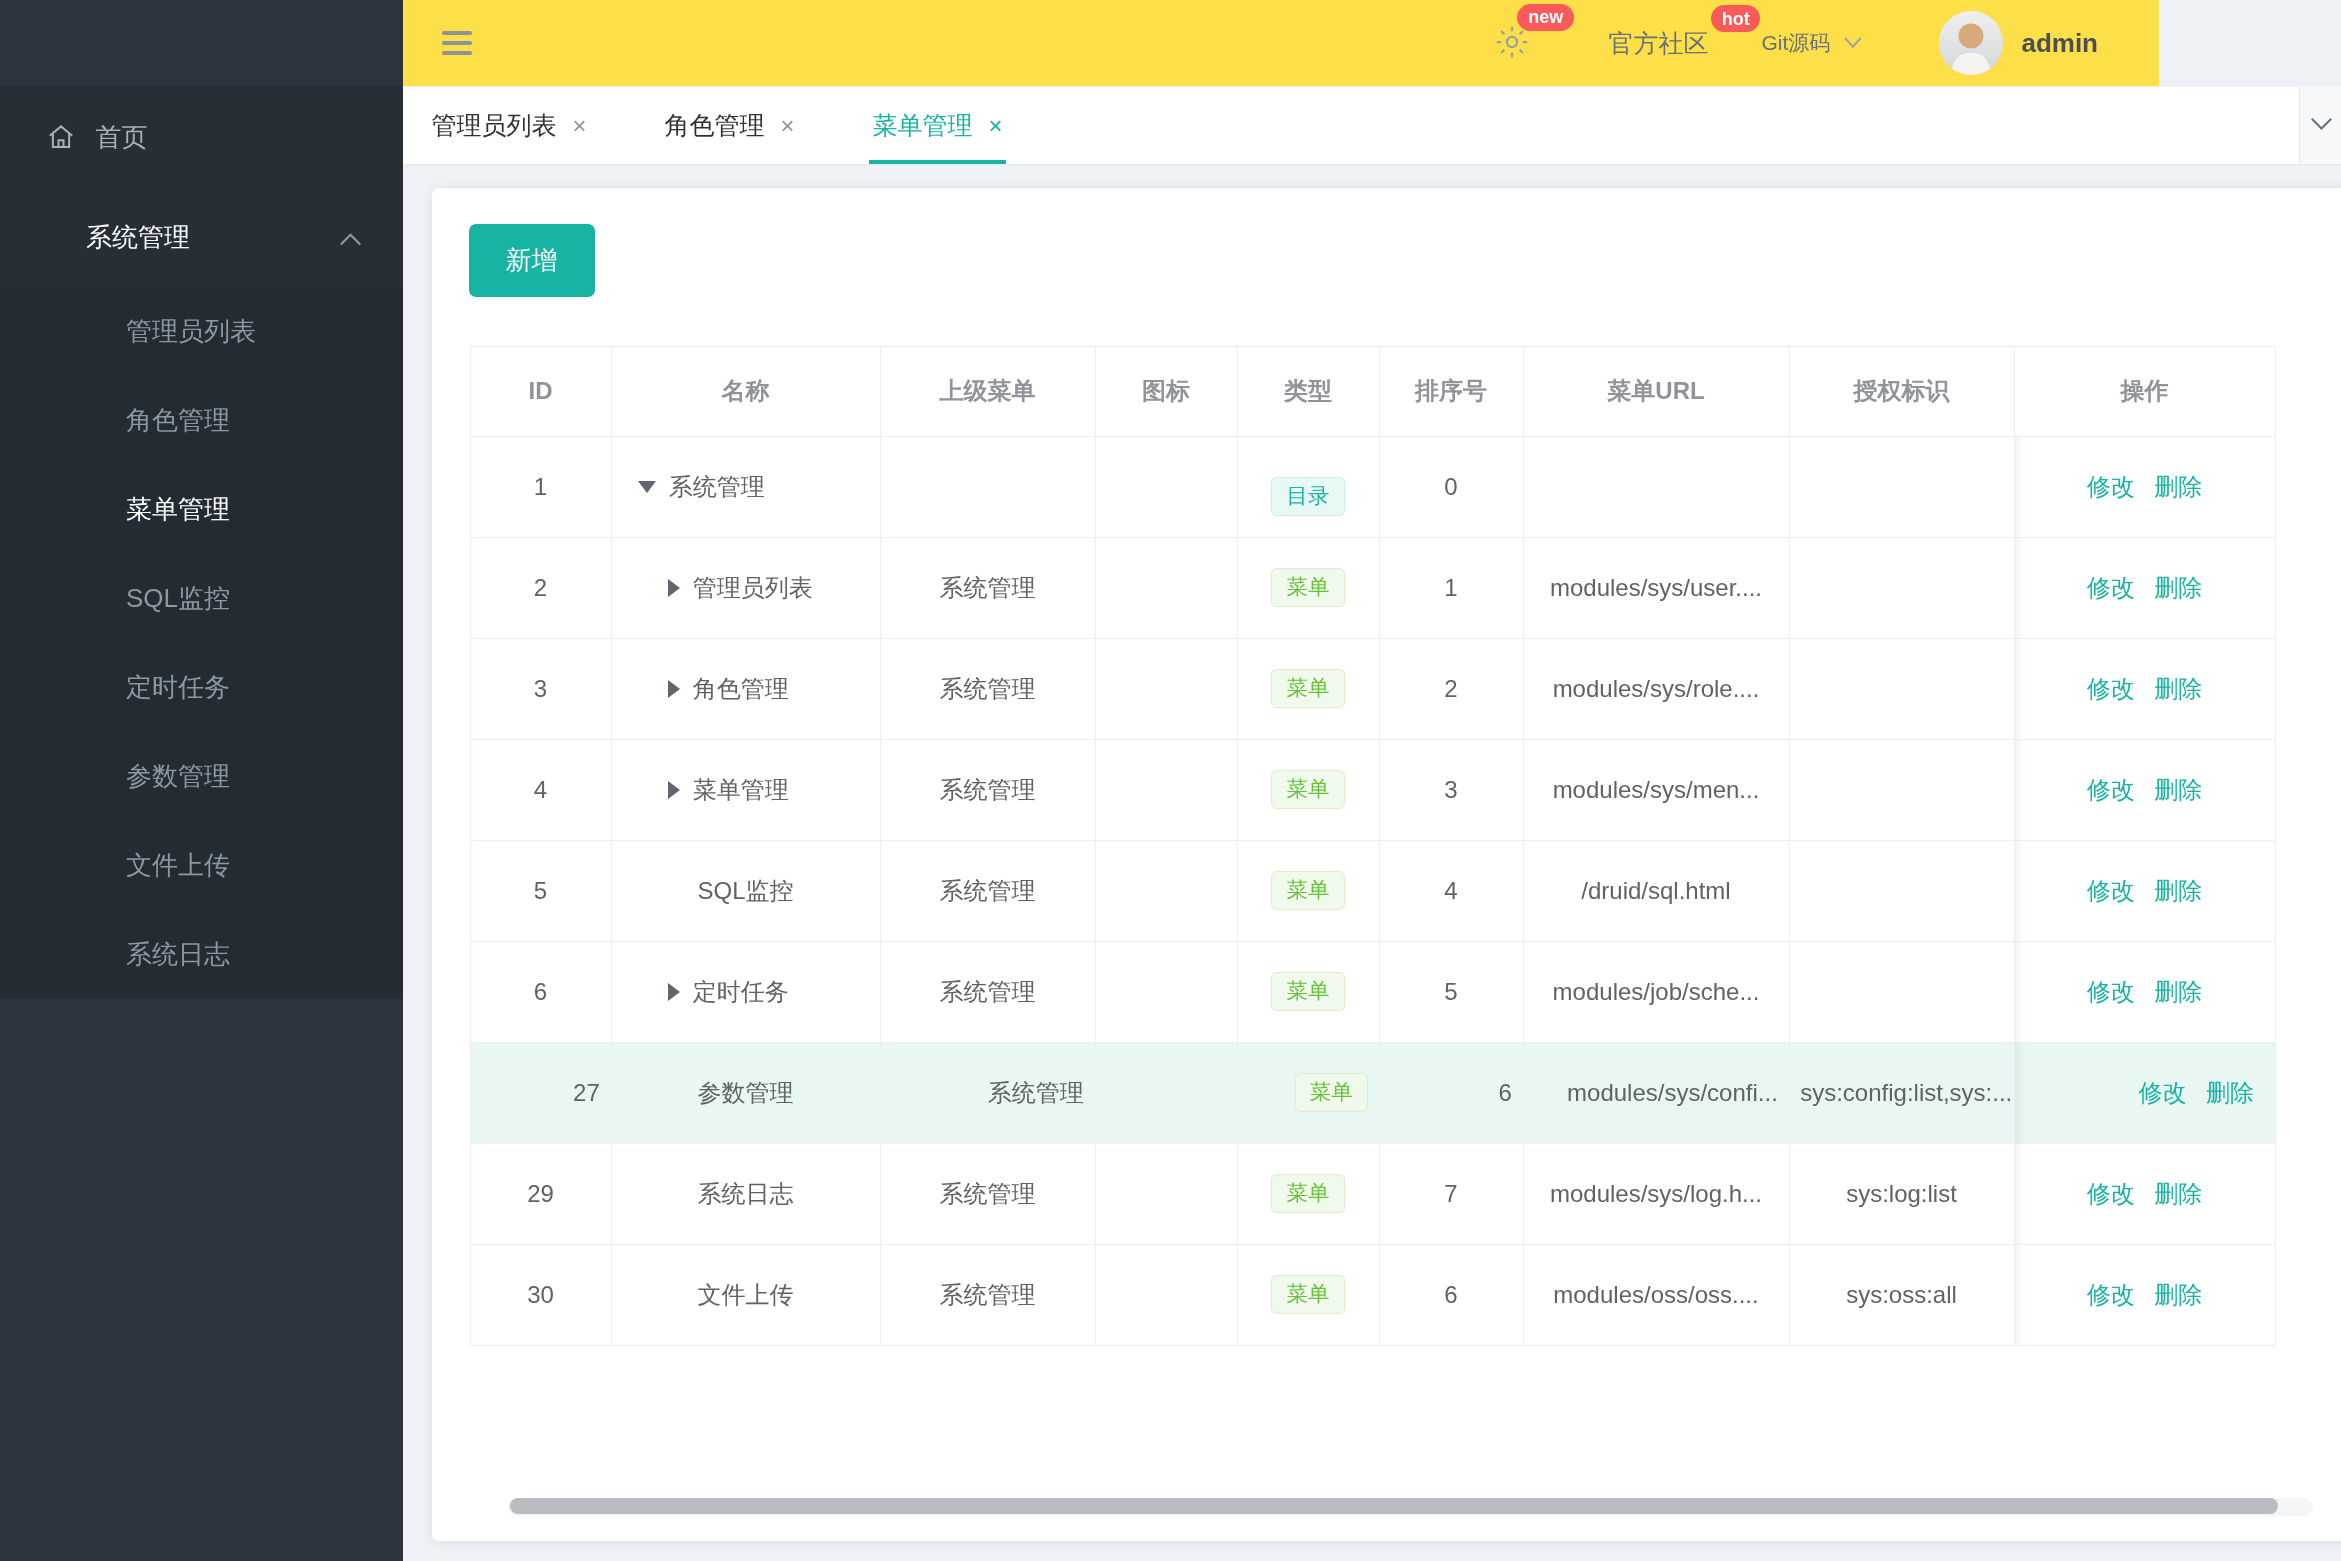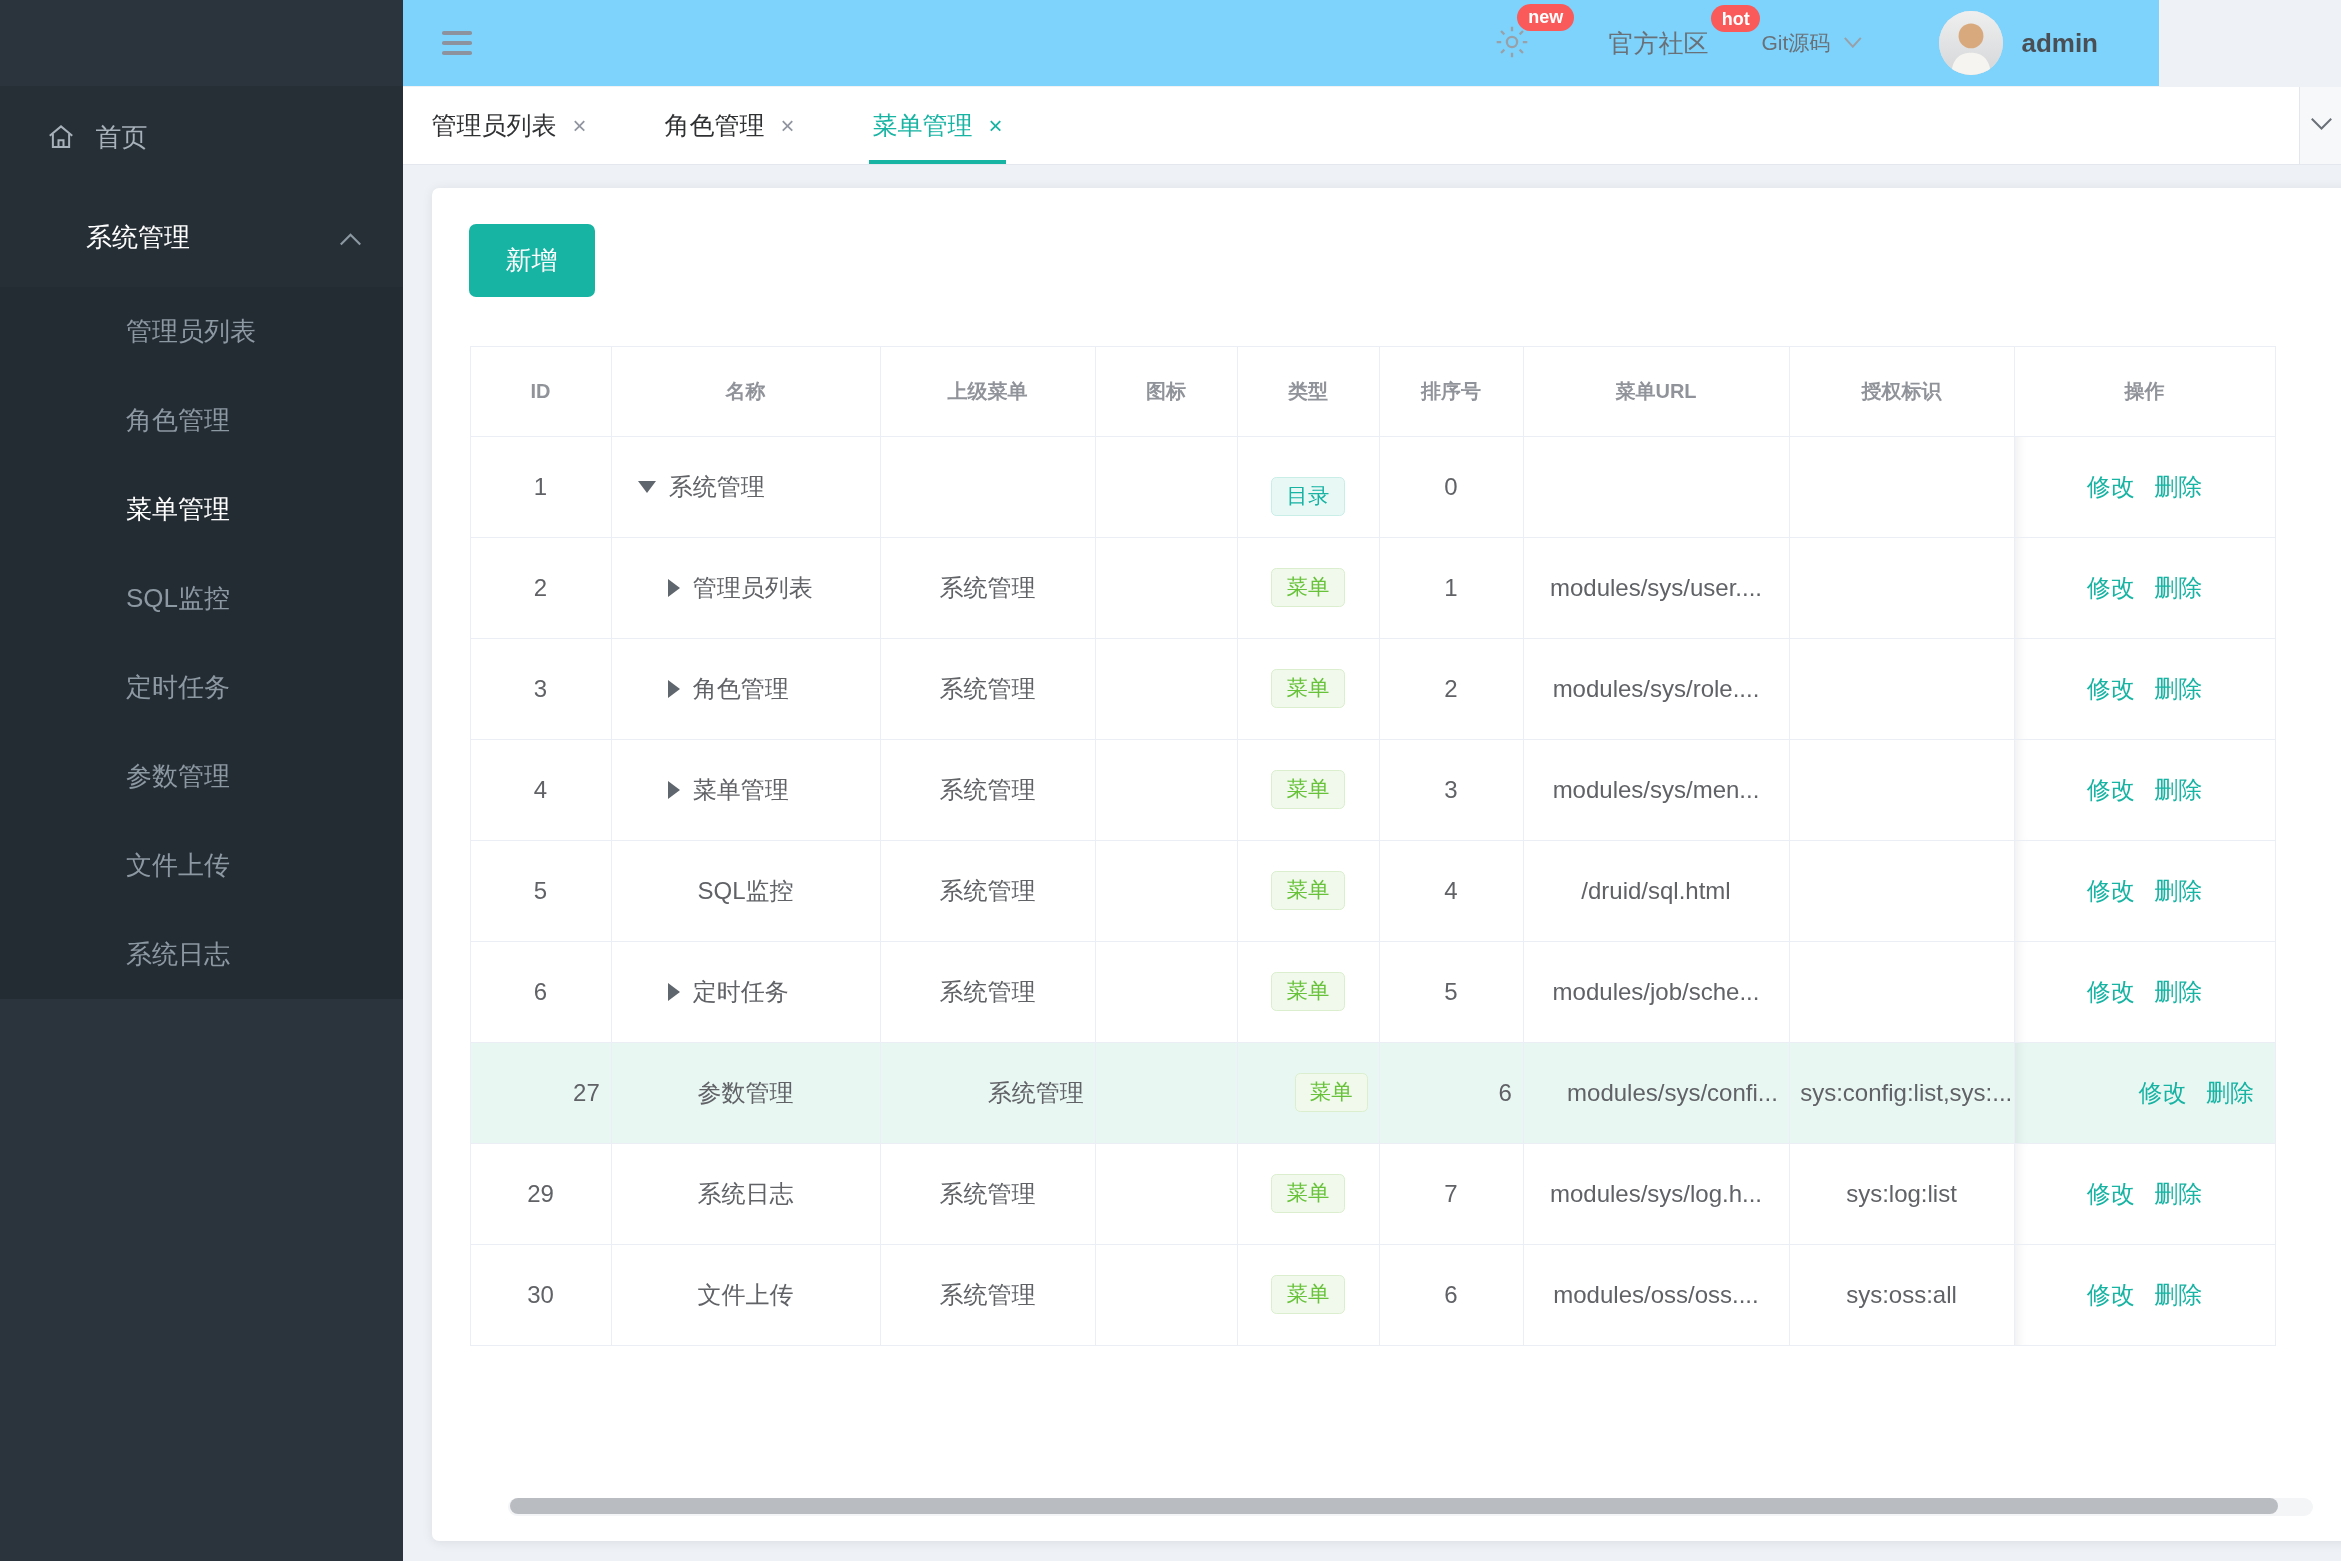--- a/index.html
+++ b/index.html
@@ -16,21 +16,21 @@
   .home-item{height:102px;display:flex;align-items:center;padding-left:46px;gap:19.6px;
         color:#A7B1B9;font-size:26px;background:#262E36;cursor:pointer;}
   .home-icon svg{display:block;}
   .group-title{height:99px;display:flex;align-items:center;justify-content:space-between;
         padding:0 41px 0 86px;color:#FFFFFF;font-size:26px;background:#262E36;cursor:pointer;}
   .children{background:#232B33;}
   .child{height:89px;display:flex;align-items:center;padding-left:126px;
         color:#8C98A2;font-size:26px;cursor:pointer;}
   .child.active{color:#FFFFFF;}
   
-  .topbar{position:absolute;left:403px;top:0;width:1756px;height:86px;background:#7dd3fc;
+  .topbar{position:absolute;left:403px;top:0;width:1756px;height:86px;background:#fde047;
         border-bottom:0.9px solid #F0F2F4;display:flex;align-items:center;}
   .hamburger{margin-left:39px;display:flex;flex-direction:column;gap:6.2px;cursor:pointer;}
   .hamburger span{display:block;width:30px;height:3.6px;background:#8D939E;border-radius:1.8px;}
   .topbar-right{margin-left:auto;display:flex;align-items:center;margin-right:61px;}
   .icon-wrap{position:relative;display:flex;align-items:center;cursor:pointer;}
   .pill{position:absolute;background:#FA5A5A;color:#fff;font-size:18px;line-height:1;
         padding:4.5px 10.7px;border-radius:13.4px;font-weight:bold;}
   .gear-wrap .pill{top:-19.6px;left:23px;}
   .community-wrap{position:relative;margin-left:78px;color:#6A7077;font-size:25px;cursor:pointer;}
   .community-wrap .pill{top:-21.4px;right:-52px;}
@@ -55,21 +55,21 @@
   
   .content{position:absolute;left:403px;top:167px;width:1939px;height:1395px;background:#EEF1F5;padding-left:44px;}
   .card{position:absolute;left:28.5px;top:20.5px;right:30px;bottom:21.4px;background:#fff;
         border-radius:7.1px;box-shadow:0 1.8px 10.7px rgba(0,0,0,0.08);}
   .add-btn{position:absolute;left:37px;top:36px;width:126px;height:73px;background:#17B3A3;
         color:#fff;font-size:26px;border:none;border-radius:7.1px;cursor:pointer;
         font-family:inherit;}
   
   .table-wrap{position:absolute;left:38px;top:158px;width:1805px;}
   table{border-collapse:collapse;table-layout:fixed;width:1805px;font-size:24px;color:#606266;}
-  th{height:89px;color:#909399;font-weight:bold;font-size:20px;border:0.9px solid #EBEEF5;
+  th{height:89px;color:#909399;font-weight:bold;font-size:24px;border:0.9px solid #EBEEF5;
      background:#fff;padding:0;}
   td{height:100px;border:0.9px solid #EBEEF5;text-align:center;padding:0 10.7px;
      overflow:hidden;white-space:nowrap;background:#fff;}
   tr.hl td{background:#E9F7F3;text-align:right;}
   .name-wrap{display:flex;align-items:center;}
   .name-wrap.lvl0{padding-left:16px;}
   .name-wrap.lvl1{padding-left:46px;}
   .name-wrap.centered{justify-content:center;}
   .arrow-right{width:0;height:0;border-top:9px solid transparent;border-bottom:9px solid transparent;
      border-left:12.5px solid #60666D;margin-right:12.5px;cursor:pointer;flex:none;}

